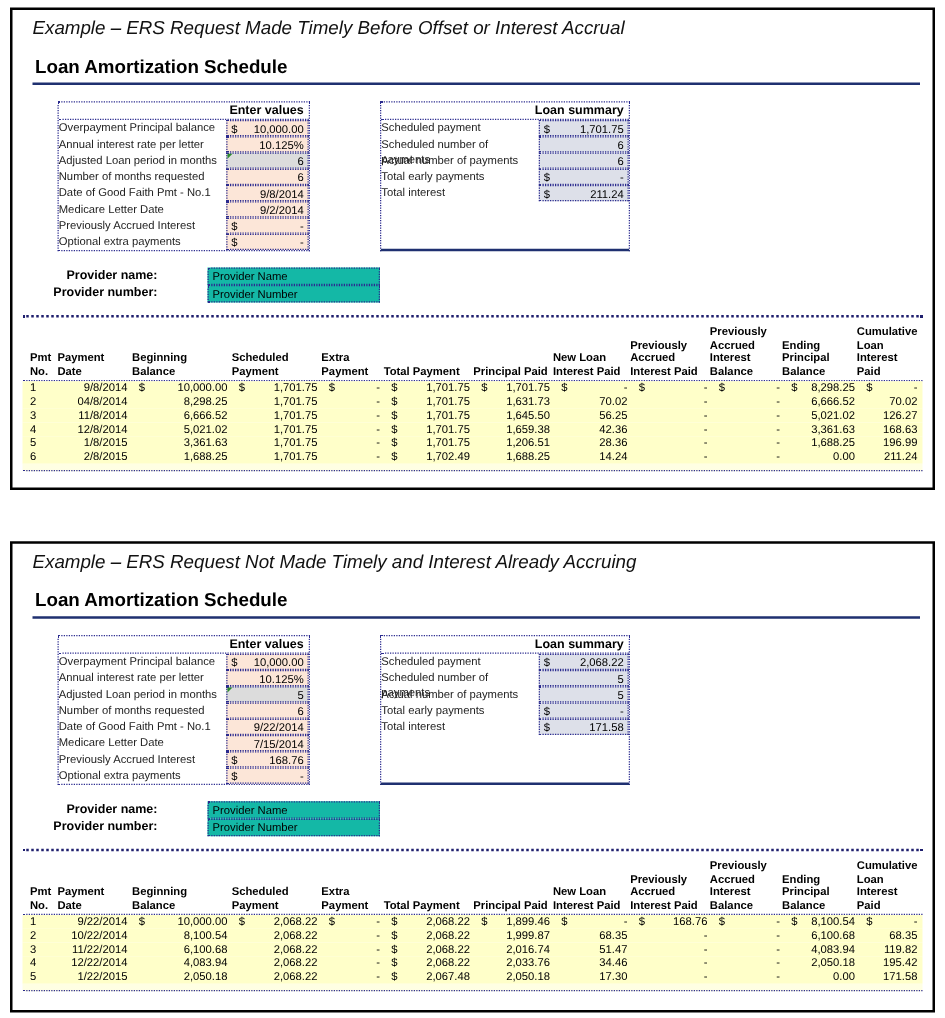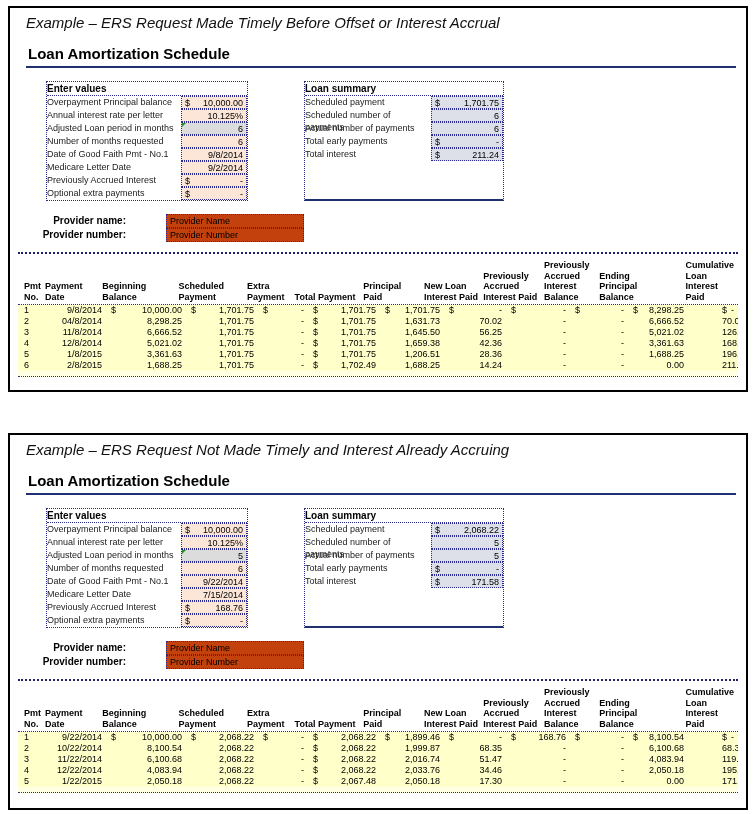--- a/index.html
+++ b/index.html
@@ -7,48 +7,48 @@
   .example-box{border:2px solid #000;margin:0 8px;padding:6px 8px 14px 8px;box-sizing:border-box;width:740px;background:#fff;}
   #section0{margin-top:6px;height:386px;}
   #section1{margin-top:41px;height:377px;}
   .example-title{font-style:italic;font-size:15px;line-height:18px;padding-left:8px;color:#111;}
   .schedule-title{font-weight:bold;font-size:15px;line-height:20px;margin:12px 2px 0 8px;padding-left:2px;border-bottom:2px solid #1F3070;padding-bottom:2px;}
   
   .forms-row{display:flex;margin:13px 0 0 28px;}
   .panel{border:1px dotted #2B2B8F;font-size:9px;}
   .ev-panel{width:200px;}
   .ls-panel{width:198px;margin-left:56px;border-bottom:2px solid #1F3070;}
-  .panel-title{font-weight:bold;font-size:10px;padding:1px 4px 1px 0;border-bottom:1px dotted #2B2B8F;}
+  .panel-title{font-weight:bold;font-size:10px;text-align:right;padding:1px 4px 1px 0;border-bottom:1px dotted #2B2B8F;}
   .f-row{display:flex;height:13px;line-height:12px;}
   .f-label{flex:1;padding-right:3px;color:#222;}
   .f-value{width:66px;box-sizing:border-box;border:1px dotted #2B2B8F;display:flex;justify-content:space-between;padding:0 3px;position:relative;}
   .ls-panel .f-value{width:72px;}
   .fill-pink{background:#FCE6D8;}
   .fill-grey{background:#DCDCDC;}
   .fill-calc{background:#DDE0E9;}
   .note-tri{position:absolute;left:0;top:0;width:0;height:0;border-top:4px solid #2E8B2E;border-right:4px solid transparent;}
   
   .provider-row{display:flex;height:14px;line-height:13px;font-size:10px;margin-left:18px;gap:37px;}
   .provider-label{width:90px;text-align:right;font-weight:bold;padding-right:3px;}
-  .provider-value{width:138px;background:#c2410c;border:1px dotted #2B2B8F;box-sizing:border-box;padding:0 3px;font-size:9px;}
+  .provider-value{width:138px;background:#14b8a6;border:1px dotted #2B2B8F;box-sizing:border-box;padding:0 3px;font-size:9px;}
   .provider-block{margin-top:13px;}
   .dotted-sep{border-top:2px dotted #1F1F6E;margin-top:10px;}
   
   .amort{margin-top:6px;font-size:9px;}
   .amort-header{display:flex;align-items:flex-end;border-bottom:1px dotted #2B2B8F;padding-bottom:2px;font-weight:bold;line-height:10.5px;}
   .hcell{box-sizing:border-box;text-align:left;padding-right:4px;}
   .hcell.left{text-align:left;padding-left:6px;}
   .amort-body .t-row{display:flex;background:#FFFFC9;height:11px;line-height:11px;}
   .tcell{box-sizing:border-box;text-align:right;padding-right:4px;overflow:hidden;}
   .tcell.money{display:flex;justify-content:space-between;padding:0 4px 0 5px;text-align:right;}
   .tcell.left{text-align:left;padding-left:6px;}
   .row-pale{height:5px;background:#FFFFE3;border-bottom:1px dotted #2B2B8F;}
   .c0{width:28px;} .c1{width:60px;} .c2{width:80px;} .c3{width:72px;} .c4{width:50px;}
   .c5{width:72px;} .c6{width:64px;} .c7{width:62px;} .c8{width:64px;} .c9{width:58px;}
-  .c10{width:60px;} .c11{flex:1;margin-left:29px;}
+  .c10{width:60px;} .c11{flex:1;}
 </style>
 </head>
 <body>
 
 <div id="section0" class="example-box">
   <div class="example-title">Example – ERS Request Made Timely Before Offset or Interest Accrual</div>
   <div class="schedule-title">Loan Amortization Schedule</div>
   <div class="forms-row">
     <div class="panel ev-panel">
       <div class="panel-title">Enter values</div>

